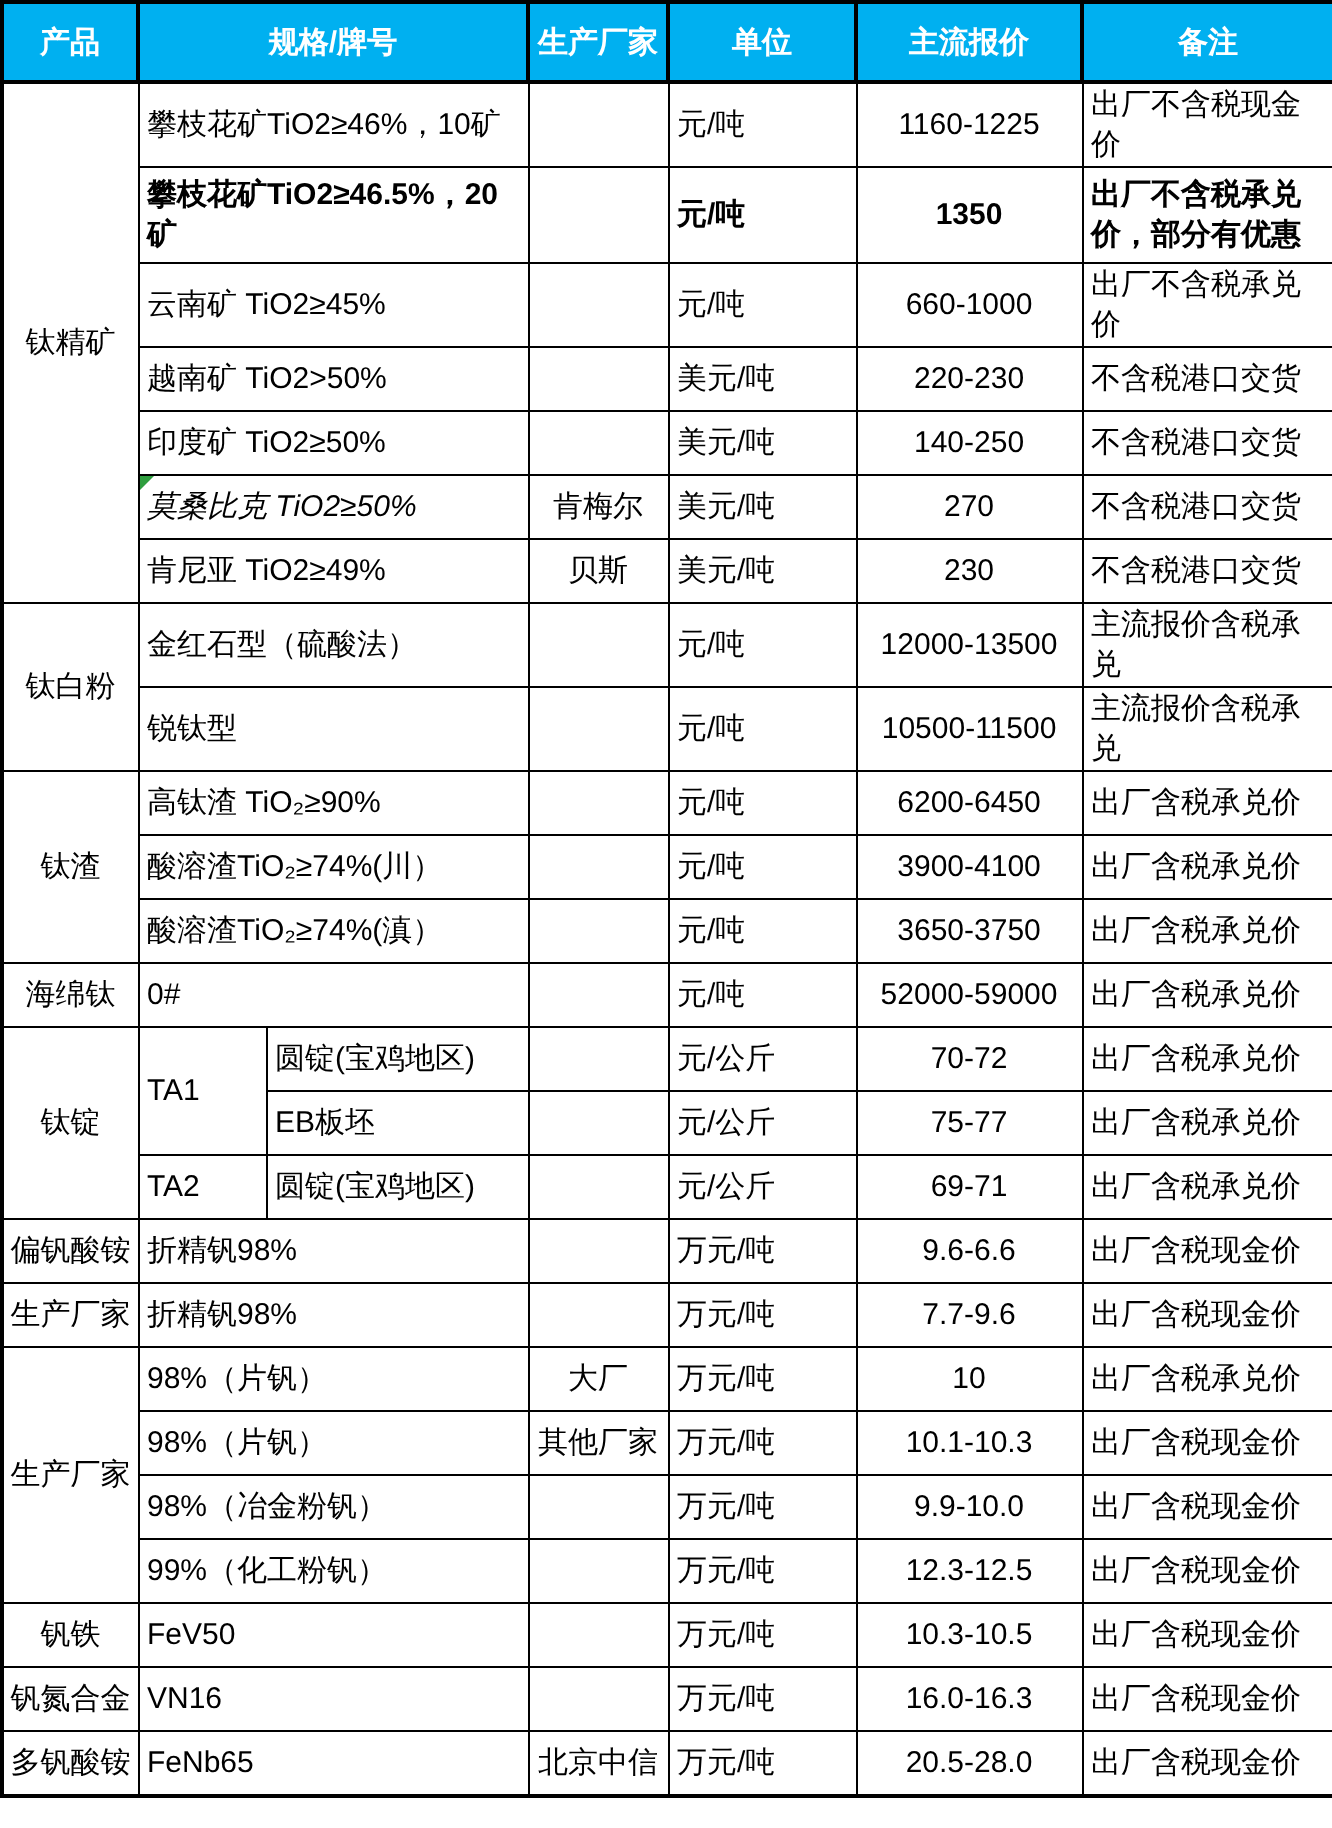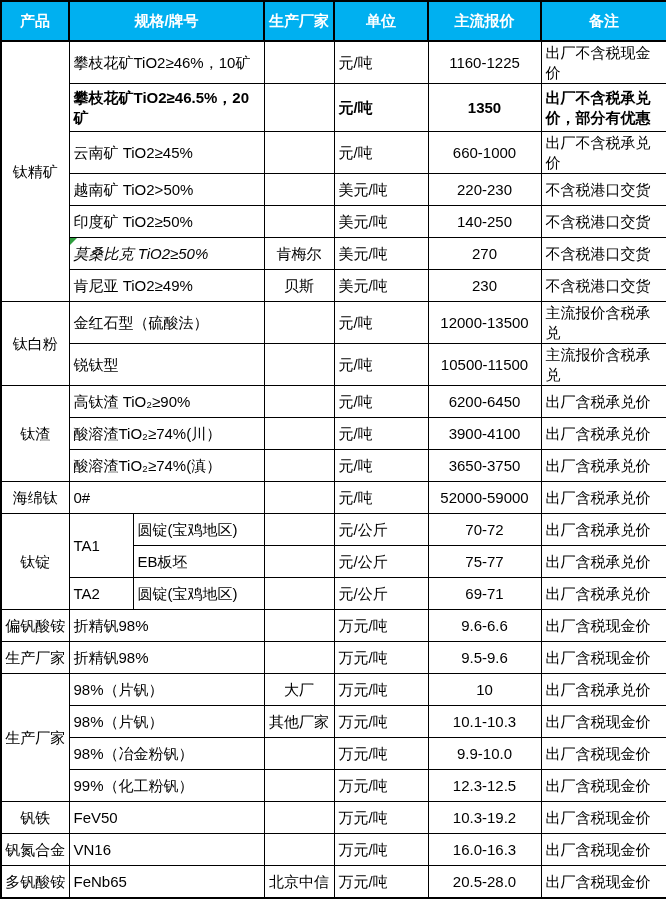--- a/index.html
+++ b/index.html
@@ -165,21 +165,21 @@
       <td class="c"></td>
       <td>万元/吨</td>
       <td class="c">9.6-6.6</td>
       <td>出厂含税现金价</td>
     </tr>
     <tr>
       <td class="c">生产厂家</td>
       <td colspan="2">折精钒98%</td>
       <td class="c"></td>
       <td>万元/吨</td>
-      <td class="c">9.5-9.6</td>
+      <td class="c">7.7-9.6</td>
       <td>出厂含税现金价</td>
     </tr>
     <tr>
       <td rowspan="4" class="c">生产厂家</td>
       <td colspan="2">98%（片钒）</td>
       <td class="c">大厂</td>
       <td>万元/吨</td>
       <td class="c">10</td>
       <td>出厂含税承兑价</td>
     </tr>
@@ -202,21 +202,21 @@
       <td class="c"></td>
       <td>万元/吨</td>
       <td class="c">12.3-12.5</td>
       <td>出厂含税现金价</td>
     </tr>
     <tr>
       <td class="c">钒铁</td>
       <td colspan="2">FeV50</td>
       <td class="c"></td>
       <td>万元/吨</td>
-      <td class="c">10.3-19.2</td>
+      <td class="c">10.3-10.5</td>
       <td>出厂含税现金价</td>
     </tr>
     <tr>
       <td class="c">钒氮合金</td>
       <td colspan="2">VN16</td>
       <td class="c"></td>
       <td>万元/吨</td>
       <td class="c">16.0-16.3</td>
       <td>出厂含税现金价</td>
     </tr>

